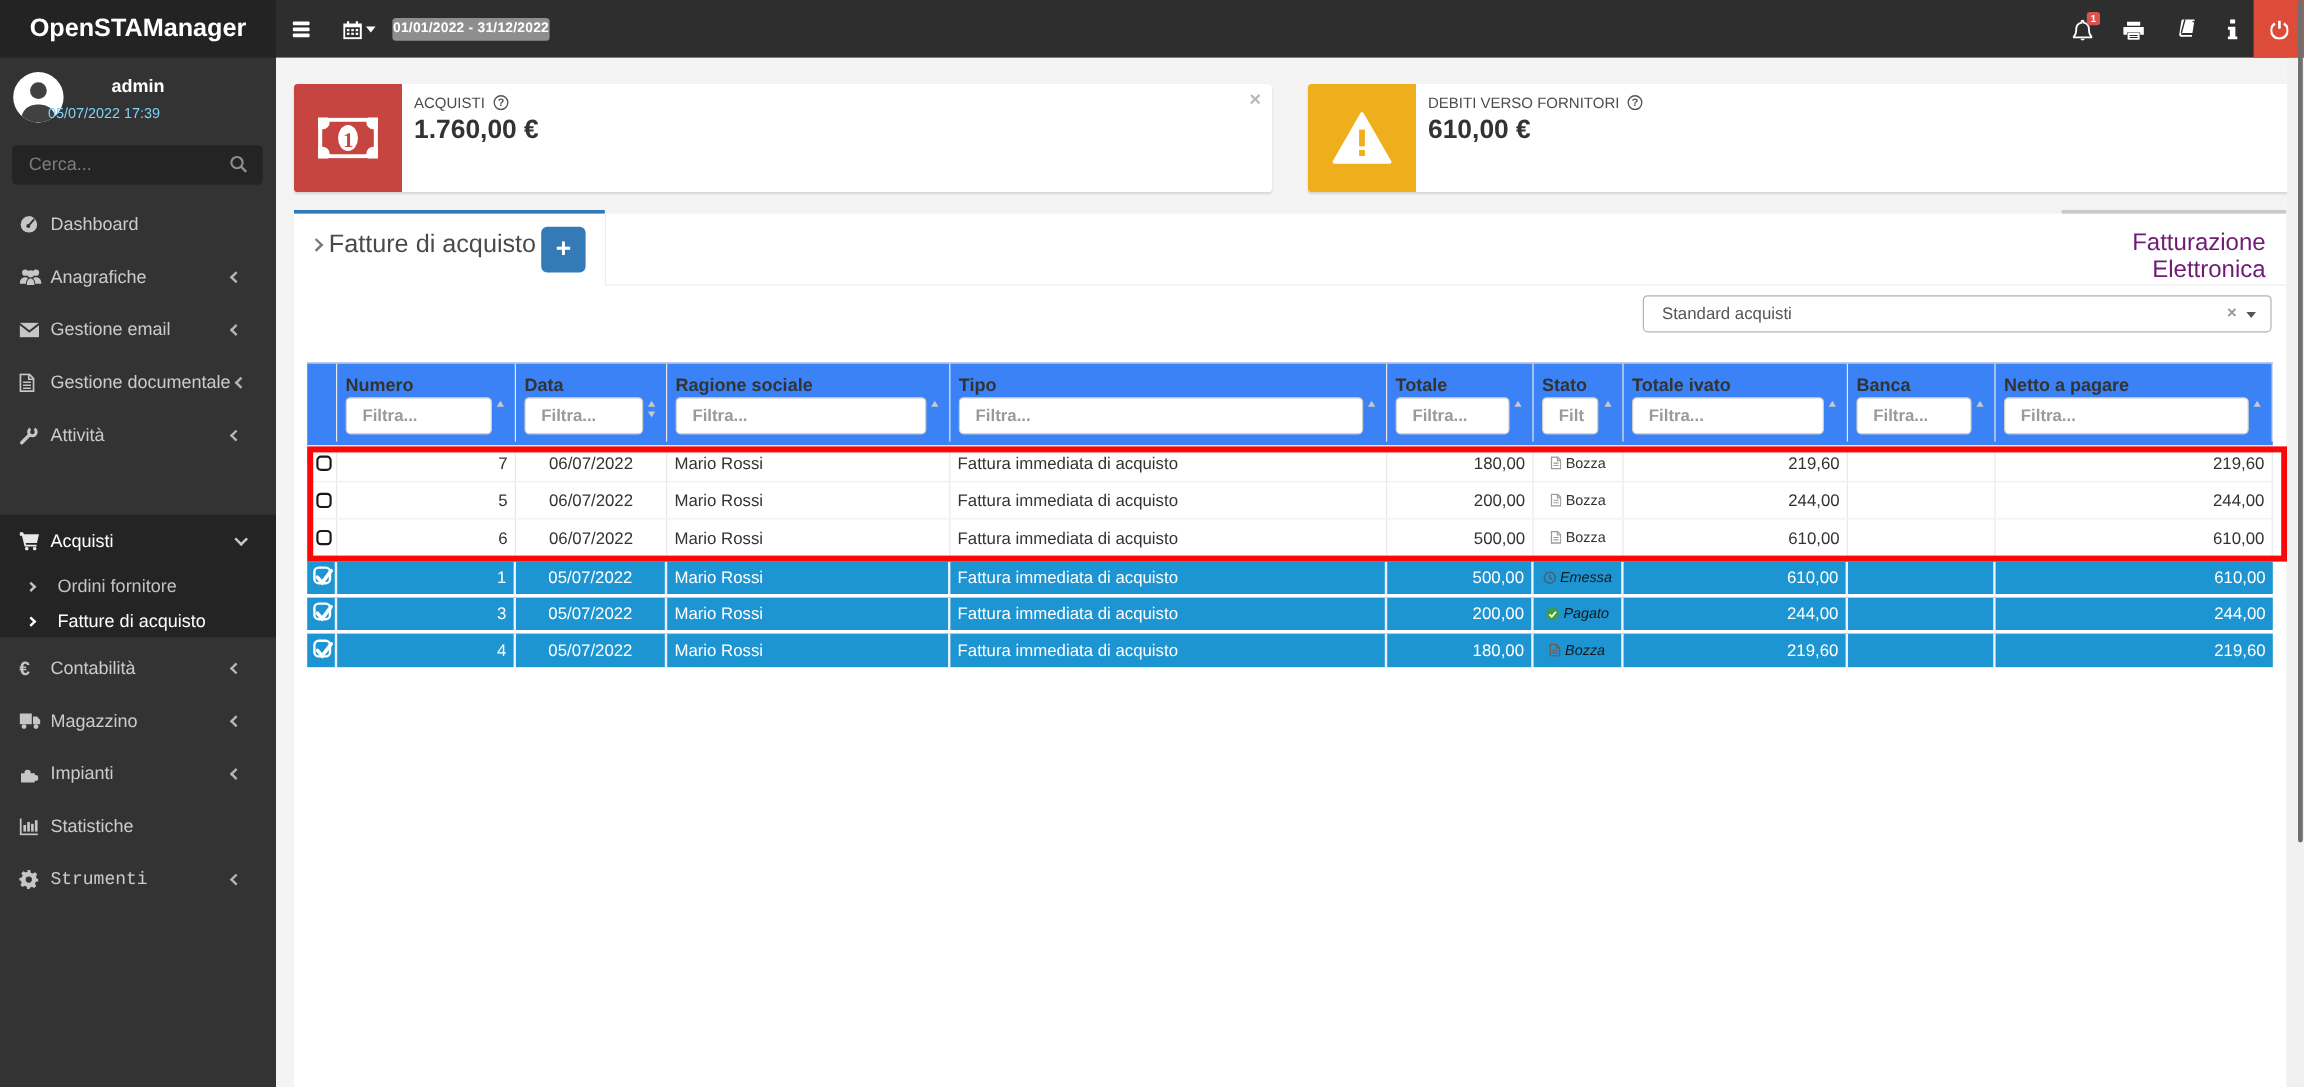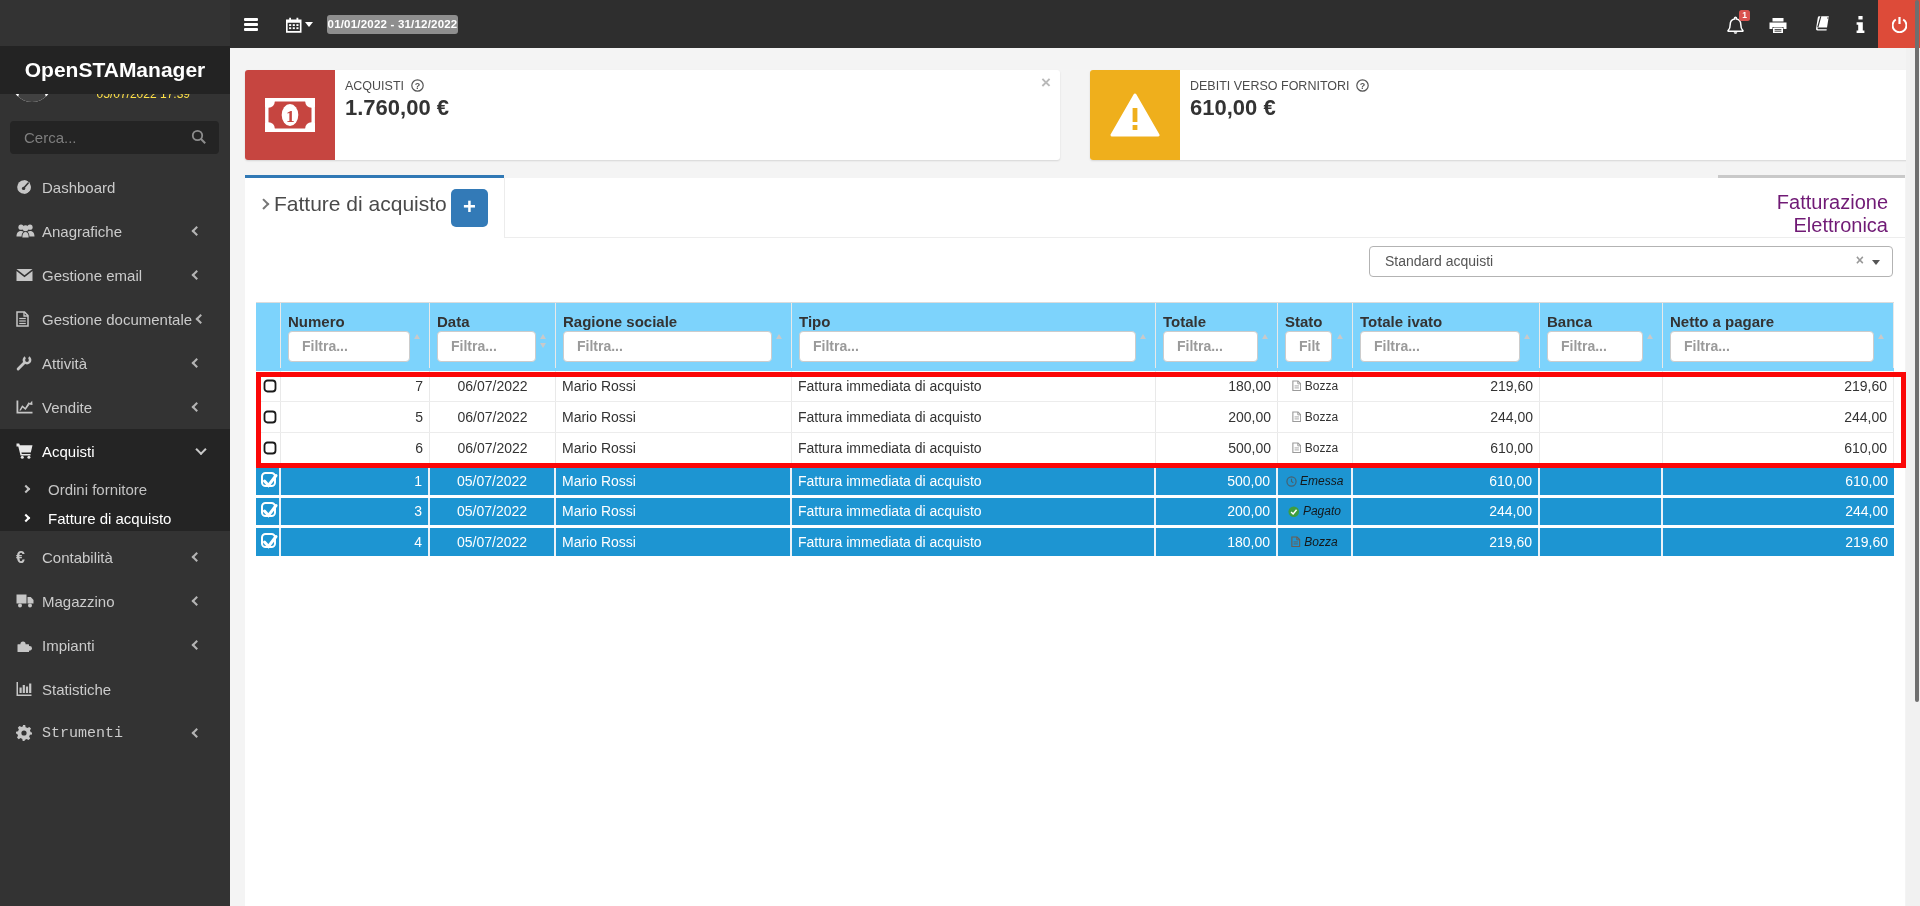--- a/index.html
+++ b/index.html
@@ -3,24 +3,24 @@
 <meta charset="utf-8">
 <style>
 * { margin:0; padding:0; box-sizing:border-box; }
 html,body { width:1920px; height:906px; overflow:hidden; background:#f4f4f4;
   font-family:"Liberation Sans", sans-serif; }
 .abs { position:absolute; }
 
 
 #sidebar { position:absolute; left:0; top:0; width:230px; height:906px; background:#333333; z-index:5; }
 #brand { position:absolute; left:0; top:0; width:230px; height:48px; background:#232323; z-index:6;
-  color:#fff; font-size:21px; font-weight:bold; line-height:48px; text-align:center; letter-spacing:0px;margin-top:46px; }
+  color:#fff; font-size:21px; font-weight:bold; line-height:48px; text-align:center; letter-spacing:0px; }
 #avatar { position:absolute; left:11px; top:60px; width:42px; height:42px; border-radius:50%; background:#fff; overflow:hidden; }
 #uname { position:absolute; left:40px; top:64px; width:150px; text-align:center; color:#fff; font-size:15px; font-weight:bold; }
-#udate { position:absolute; left:40px; top:87px; width:150px; text-align:right; color:#fde047; font-size:12px; }
+#udate { position:absolute; left:40px; top:87px; width:150px; text-align:left; color:#7dd3fc; font-size:12px; }
 #search { position:absolute; left:10px; top:121px; width:209px; height:33px; background:#242424; border-radius:4px; }
 #search span.ph { position:absolute; left:14px; top:8px; color:#7e7e7e; font-size:15px; }
 #search svg { position:absolute; right:12px; top:8px; }
 
 .mi { position:absolute; left:0; width:230px; height:44px; }
 .mi .txt { position:absolute; left:42px; top:50%; transform:translateY(-50%); color:#cbcbcb; font-size:15px; }
 .mi svg.ic { position:absolute; left:16px; top:50%; transform:translateY(-50%); }
 .chl { position:absolute; right:30px; top:50%; width:7px; height:7px; border-left:2px solid #b5b5b5; border-bottom:2px solid #b5b5b5; transform:translateY(-50%) rotate(45deg); }
 .chd { position:absolute; right:25px; top:50%; width:8px; height:8px; border-left:2px solid #c9c9c9; border-bottom:2px solid #c9c9c9; transform:translateY(-70%) rotate(-45deg); }
 #actblock { position:absolute; left:0; top:429px; width:230px; height:102px; background:#242424; }
@@ -56,21 +56,21 @@
 #addbtn { position:absolute; left:451px; top:189px; width:37px; height:38px; background:#337ab7; border-radius:5px;
   color:#fff; font-size:22px; font-weight:bold; text-align:center; line-height:36px; }
 #felink { position:absolute; left:1710px; top:191px; width:178px; text-align:right; font-size:20px; color:#701a75; }
 #sel2 { position:absolute; left:1369px; top:246px; width:524px; height:31px; background:#fff;
   border:1px solid #b3b3b3; border-radius:4px; }
 #sel2 .t { position:absolute; left:15px; top:6px; font-size:14px; color:#555; }
 #sel2 .x { position:absolute; right:28px; top:5px; font-size:14px; color:#999; font-weight:bold; }
 #sel2 .c { position:absolute; right:12px; top:12.5px; width:0; height:0; border-left:4.5px solid transparent; border-right:4.5px solid transparent; border-top:5.5px solid #555; }
 
 
-#thead { position:absolute; left:256px; top:302px; width:1638px; height:87px; background:#7dd3fc;
+#thead { position:absolute; left:256px; top:302px; width:1638px; height:87px; background:#3b82f6;
   border-top:1px solid #dcdcdc; border-bottom:2px solid #dcdcdc; }
 .hcol { position:absolute; top:0; height:65px; border-right:1px solid #e9e9e9; }
 .hcol .lb { position:absolute; left:7px; top:10px; font-size:15px; font-weight:bold; color:#333; }
 .hcol .fi { position:absolute; left:7px; top:27.5px; height:31px; border:1px solid #cccccc; border-radius:4px; background:#fff; }
 .hcol .fi span { position:absolute; left:13px; top:6px; font-size:14px; font-weight:bold; color:#9a9a9a; }
 .sup { position:absolute; width:0; height:0; border-left:3.5px solid transparent; border-right:3.5px solid transparent; border-bottom:5px solid #c9c9c9; top:31px; }
 .sdn { position:absolute; width:0; height:0; border-left:3.5px solid transparent; border-right:3.5px solid transparent; border-top:5px solid #c9c9c9; top:40px; }
 
 .trow { position:absolute; left:256px; width:1638px; display:flex; background:#fff; }
 .trow.w { border-bottom:1px solid #ececec; }
@@ -155,28 +155,20 @@
       <span class="chl" style="right:26px;"></span>
   </div>
   <div class="mi" style="top:341px;">
     <svg class="ic" width="16" height="16" viewBox="0 0 16 16">
         <circle cx="11" cy="5" r="4.4" fill="#c6c6c6"></circle>
         <circle cx="11" cy="5" r="1.9" fill="#333"></circle>
         <path d="M7.5 -0.5 L11 5 L14.5 -0.5 Z" fill="#333"></path>
         <path d="M1.1 12.9 L8.3 5.7 L10.3 7.7 L3.1 14.9 Q2.1 15.9 1.1 14.9 Q0.1 13.9 1.1 12.9 Z" fill="#c6c6c6"></path>
       </svg>
     <span class="txt">Attività</span>
-      <span class="chl"></span>
-  </div>
-  <div class="mi" style="top:385px;">
-    <svg class="ic" width="17" height="14" viewBox="0 0 17 14" fill="#c6c6c6">
-        <path d="M0.5 0.5 L2.3 0.5 L2.3 11.7 L16.5 11.7 L16.5 13.5 L0.5 13.5 Z"></path>
-        <path d="M3.2 10.5 L6.2 5.2 L9.2 7.8 L12.6 2.2 L14 3.2 L16.2 0.8 L16.5 4.9 L12.4 4.5 L13.2 5 L9.5 10 L6.6 7.5 L4.8 10.5 Z"></path>
-      </svg>
-    <span class="txt">Vendite</span>
       <span class="chl"></span>
   </div>
   <div class="mi" style="top:429px;">
     <svg class="ic" width="17" height="16" viewBox="0 0 17 16" fill="#e8e8e8">
         <path d="M0.5 0.5 L3.2 0.5 L3.9 2.3 L16.5 2.3 L14.8 9.4 L5.4 9.4 L5.8 10.9 L14.5 10.9 L14.5 12.4 L4.5 12.4 L2.3 3.5 L0.5 3.5 Z"></path>
         <circle cx="6.3" cy="14.2" r="1.5"></circle>
         <circle cx="12.9" cy="14.2" r="1.5"></circle>
       </svg>
     <span class="txt" style="color:#fff;">Acquisti</span>
       <span class="chd"></span>

